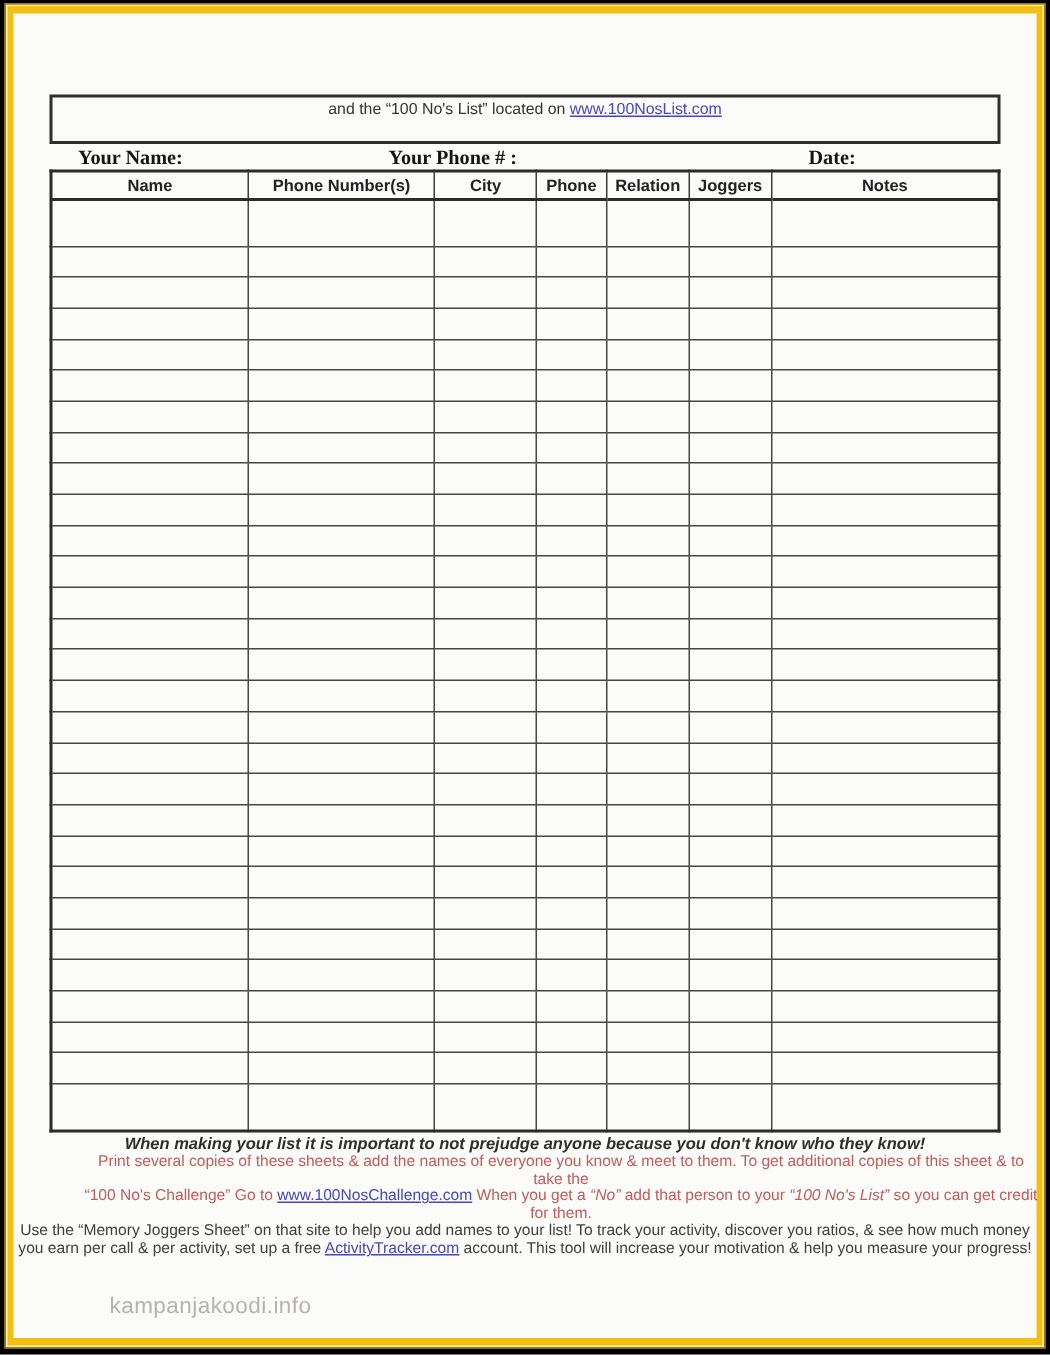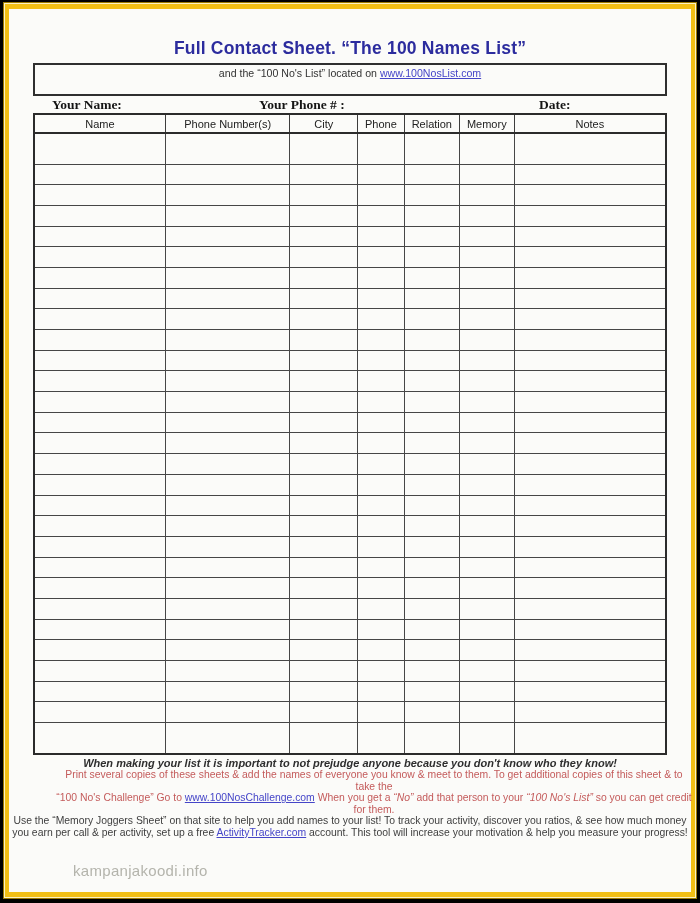--- a/index.html
+++ b/index.html
@@ -47,21 +47,21 @@
   .info-phone { position: absolute; left: 243px; }
   .info-date  { position: absolute; left: 523px; }
 
   table.contact {
     position: absolute; left: 33px; top: 113px; width: 634px; height: 642px;
     border-collapse: collapse; table-layout: fixed;
     border: 2px solid #2b2b2b;
   }
   table.contact th {
     border: 1.5px solid #3c3c3c; border-bottom: 2px solid #2b2b2b;
-    height: 17px; font-size: 11px; font-weight: normal; color: #222;
+    height: 17px; font-size: 11px; font-weight: bold; color: #222;
     padding: 0; text-align: center;
   }
   table.contact td {
     border: 1.5px solid #464646;
     padding: 0;
   }
 
   .footer-note {
     position: absolute; left: 0; top: 757px; width: 100%;
     text-align: center; font-size: 11px; font-weight: bold; color: #2e2e2e; font-style: italic;
@@ -79,21 +79,20 @@
   }
 </style>
 </head>
 <body>
 
 <div class="gold-frame"></div>
 <div class="page"></div>
 
 <div class="content">
 
-  <div class="title">Full Contact Sheet. “The 100 Names List”</div>
 
   <div class="intro-box">
     <div><span>and the “100 No's List” located on </span><span class="link">www.100NosList.com</span></div>
   </div>
 
   <div class="info-row">
     <span class="info-name">Your Name:</span>
     <span class="info-phone">Your Phone # :</span>
     <span class="info-date">Date:</span>
   </div>
@@ -108,21 +107,21 @@
         <col style="width: 8.7%;">
         <col style="width: 24%;">
       </colgroup>
     <thead>
         <tr>
           <th>Name</th>
           <th>Phone Number(s)</th>
           <th>City</th>
           <th>Phone</th>
           <th>Relation</th>
-          <th>Memory</th>
+          <th>Joggers</th>
           <th>Notes</th>
         </tr>
       </thead>
     <tbody>
         <tr>
           <td></td>
           <td></td>
           <td></td>
           <td></td>
           <td></td>

